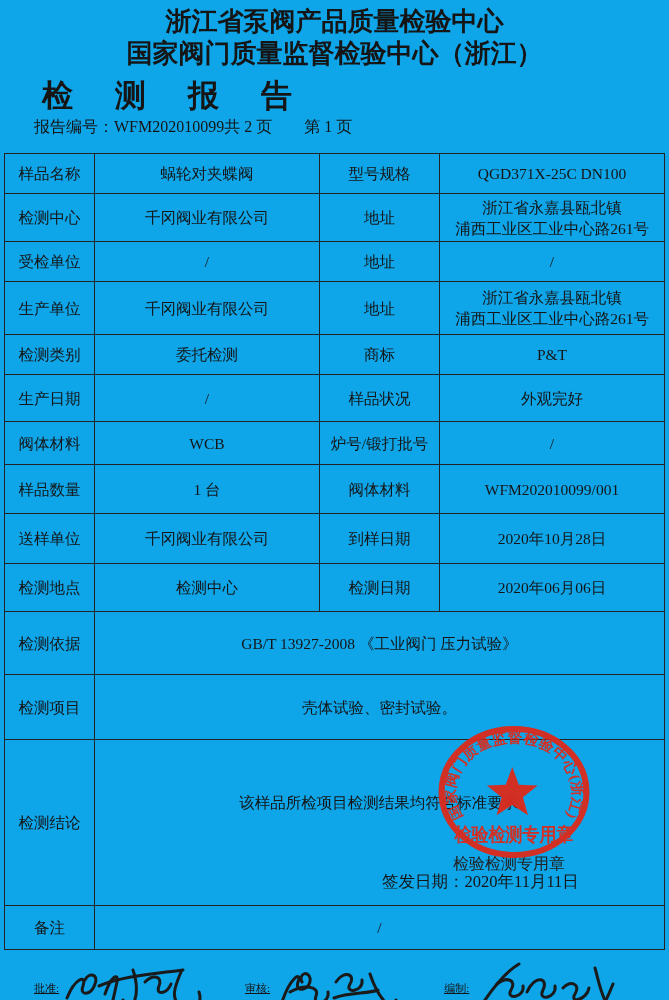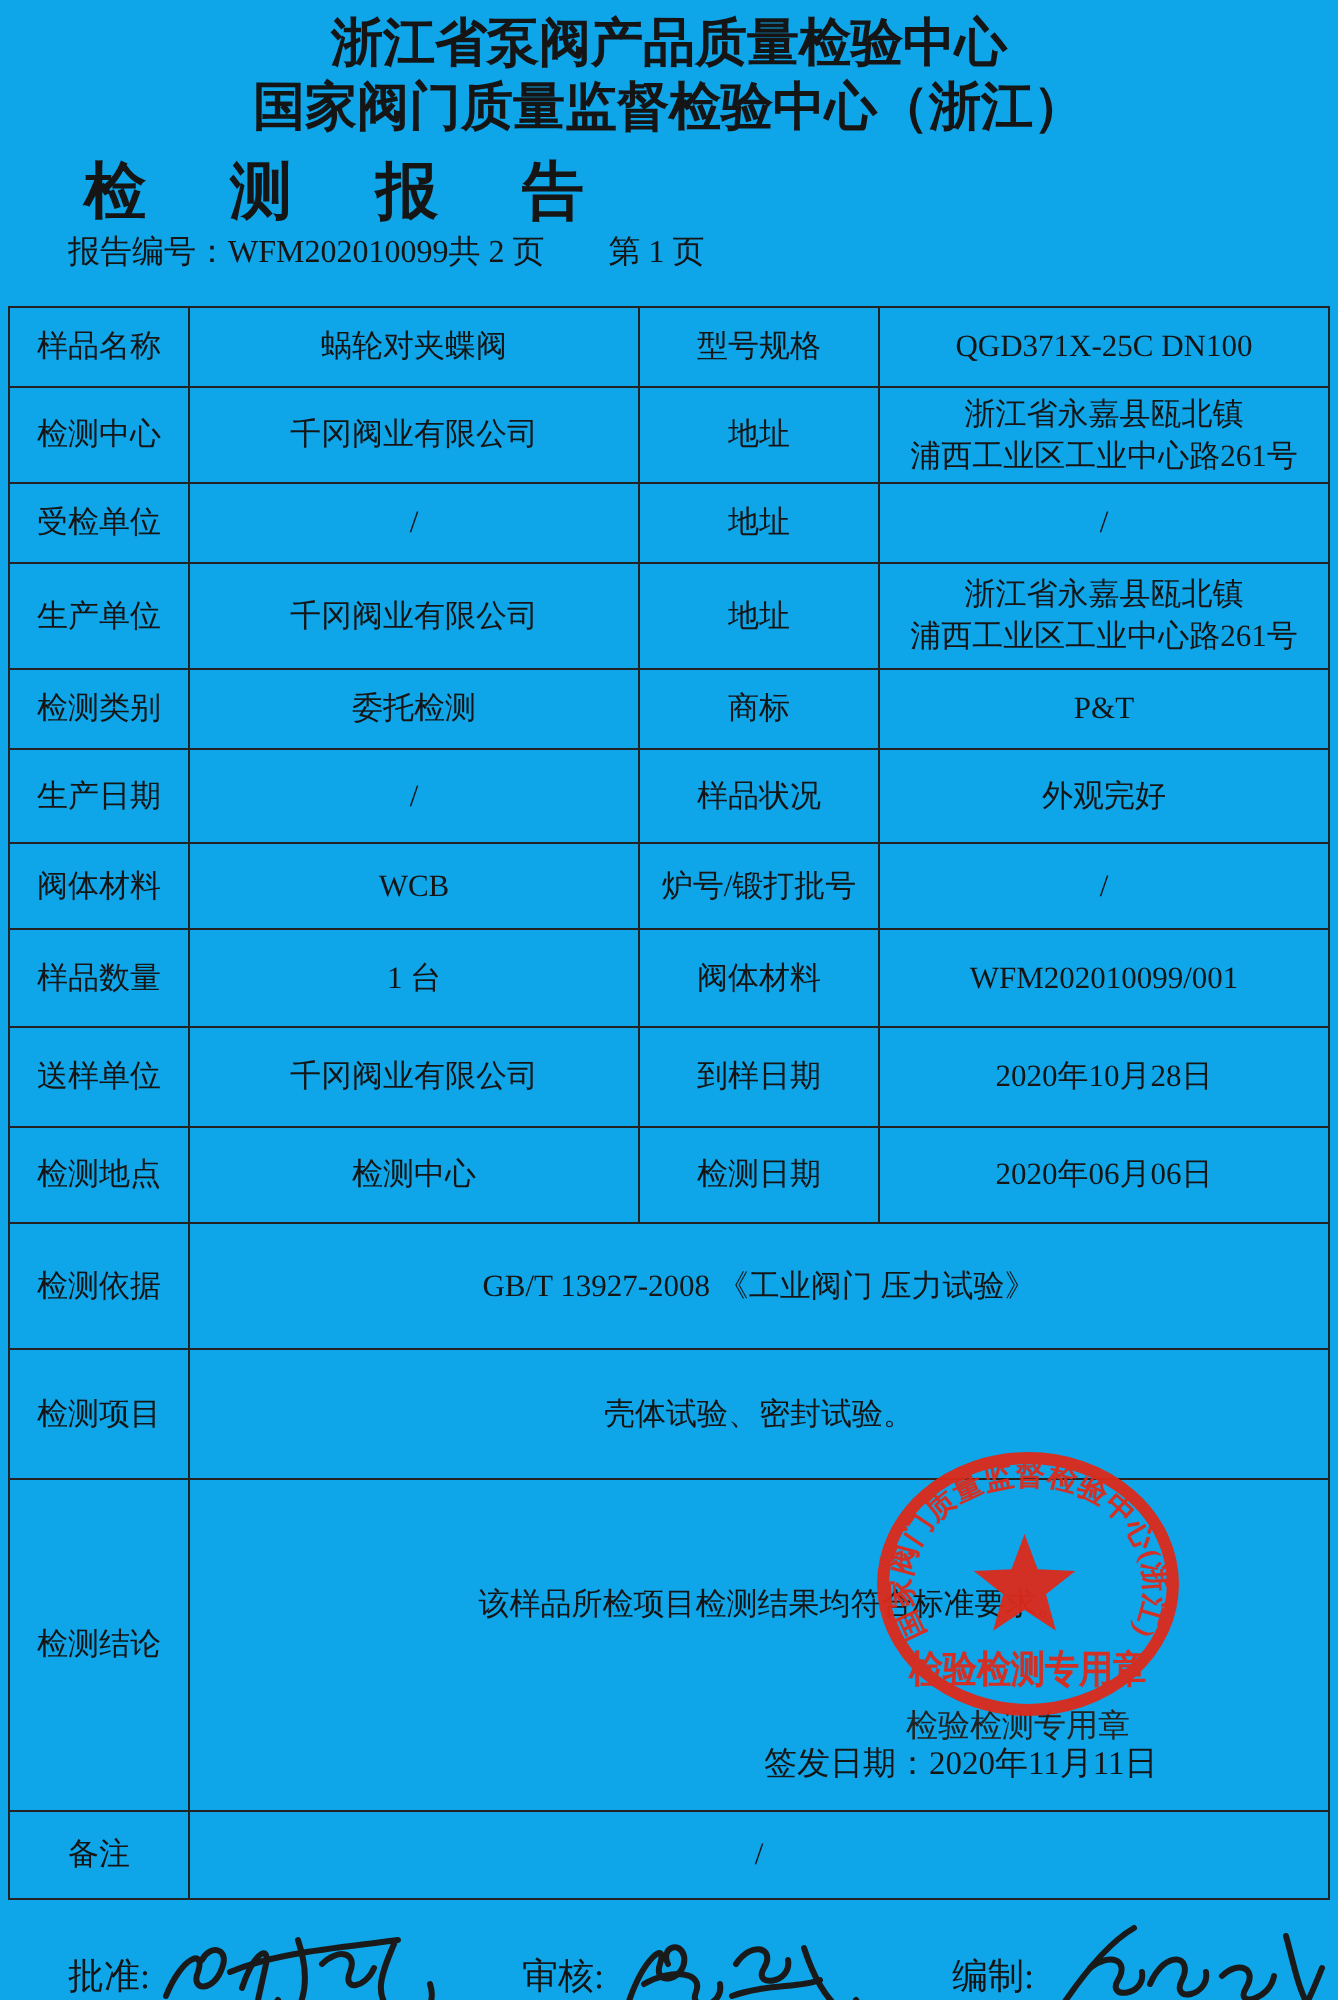--- a/index.html
+++ b/index.html
@@ -39,21 +39,21 @@
   .conclusion-text { padding:22px 0 0 14px; }
   .under-stamp {
     position:absolute; left:324px; top:113px; width:180px; text-align:center;
     font-size:16px; color:#222; z-index:1;
   }
   .stamp { position:absolute; left:341px; top:-17px; width:156px; height:138px; z-index:3; opacity:.95; }
   .sign-date { position:absolute; left:287px; top:131px; font-size:16.5px; z-index:4; white-space:nowrap; }
 
   .footer { display:flex; align-items:flex-start; margin-top:12px; padding-left:34px; }
   .sig-group { display:flex; align-items:flex-start; }
-  .sig-label { font-size:18px; line-height:24px; padding-top:14px; white-space:nowrap; }
+  .sig-label { font-size:11px; line-height:24px; padding-top:14px; white-space:nowrap;text-decoration:underline; }
   .sig-svg { margin-left:2px; }
   .gap2 { margin-left:34px; } .gap3 { margin-left:42px; }
   svg .ink { fill:none; stroke:#1a1a1a; stroke-width:3; stroke-linecap:round; stroke-linejoin:round; }
 </style>
 </head>
 <body>
 
 <div class="page">
 
   <div class="org-title first">浙江省泵阀产品质量检验中心</div>

